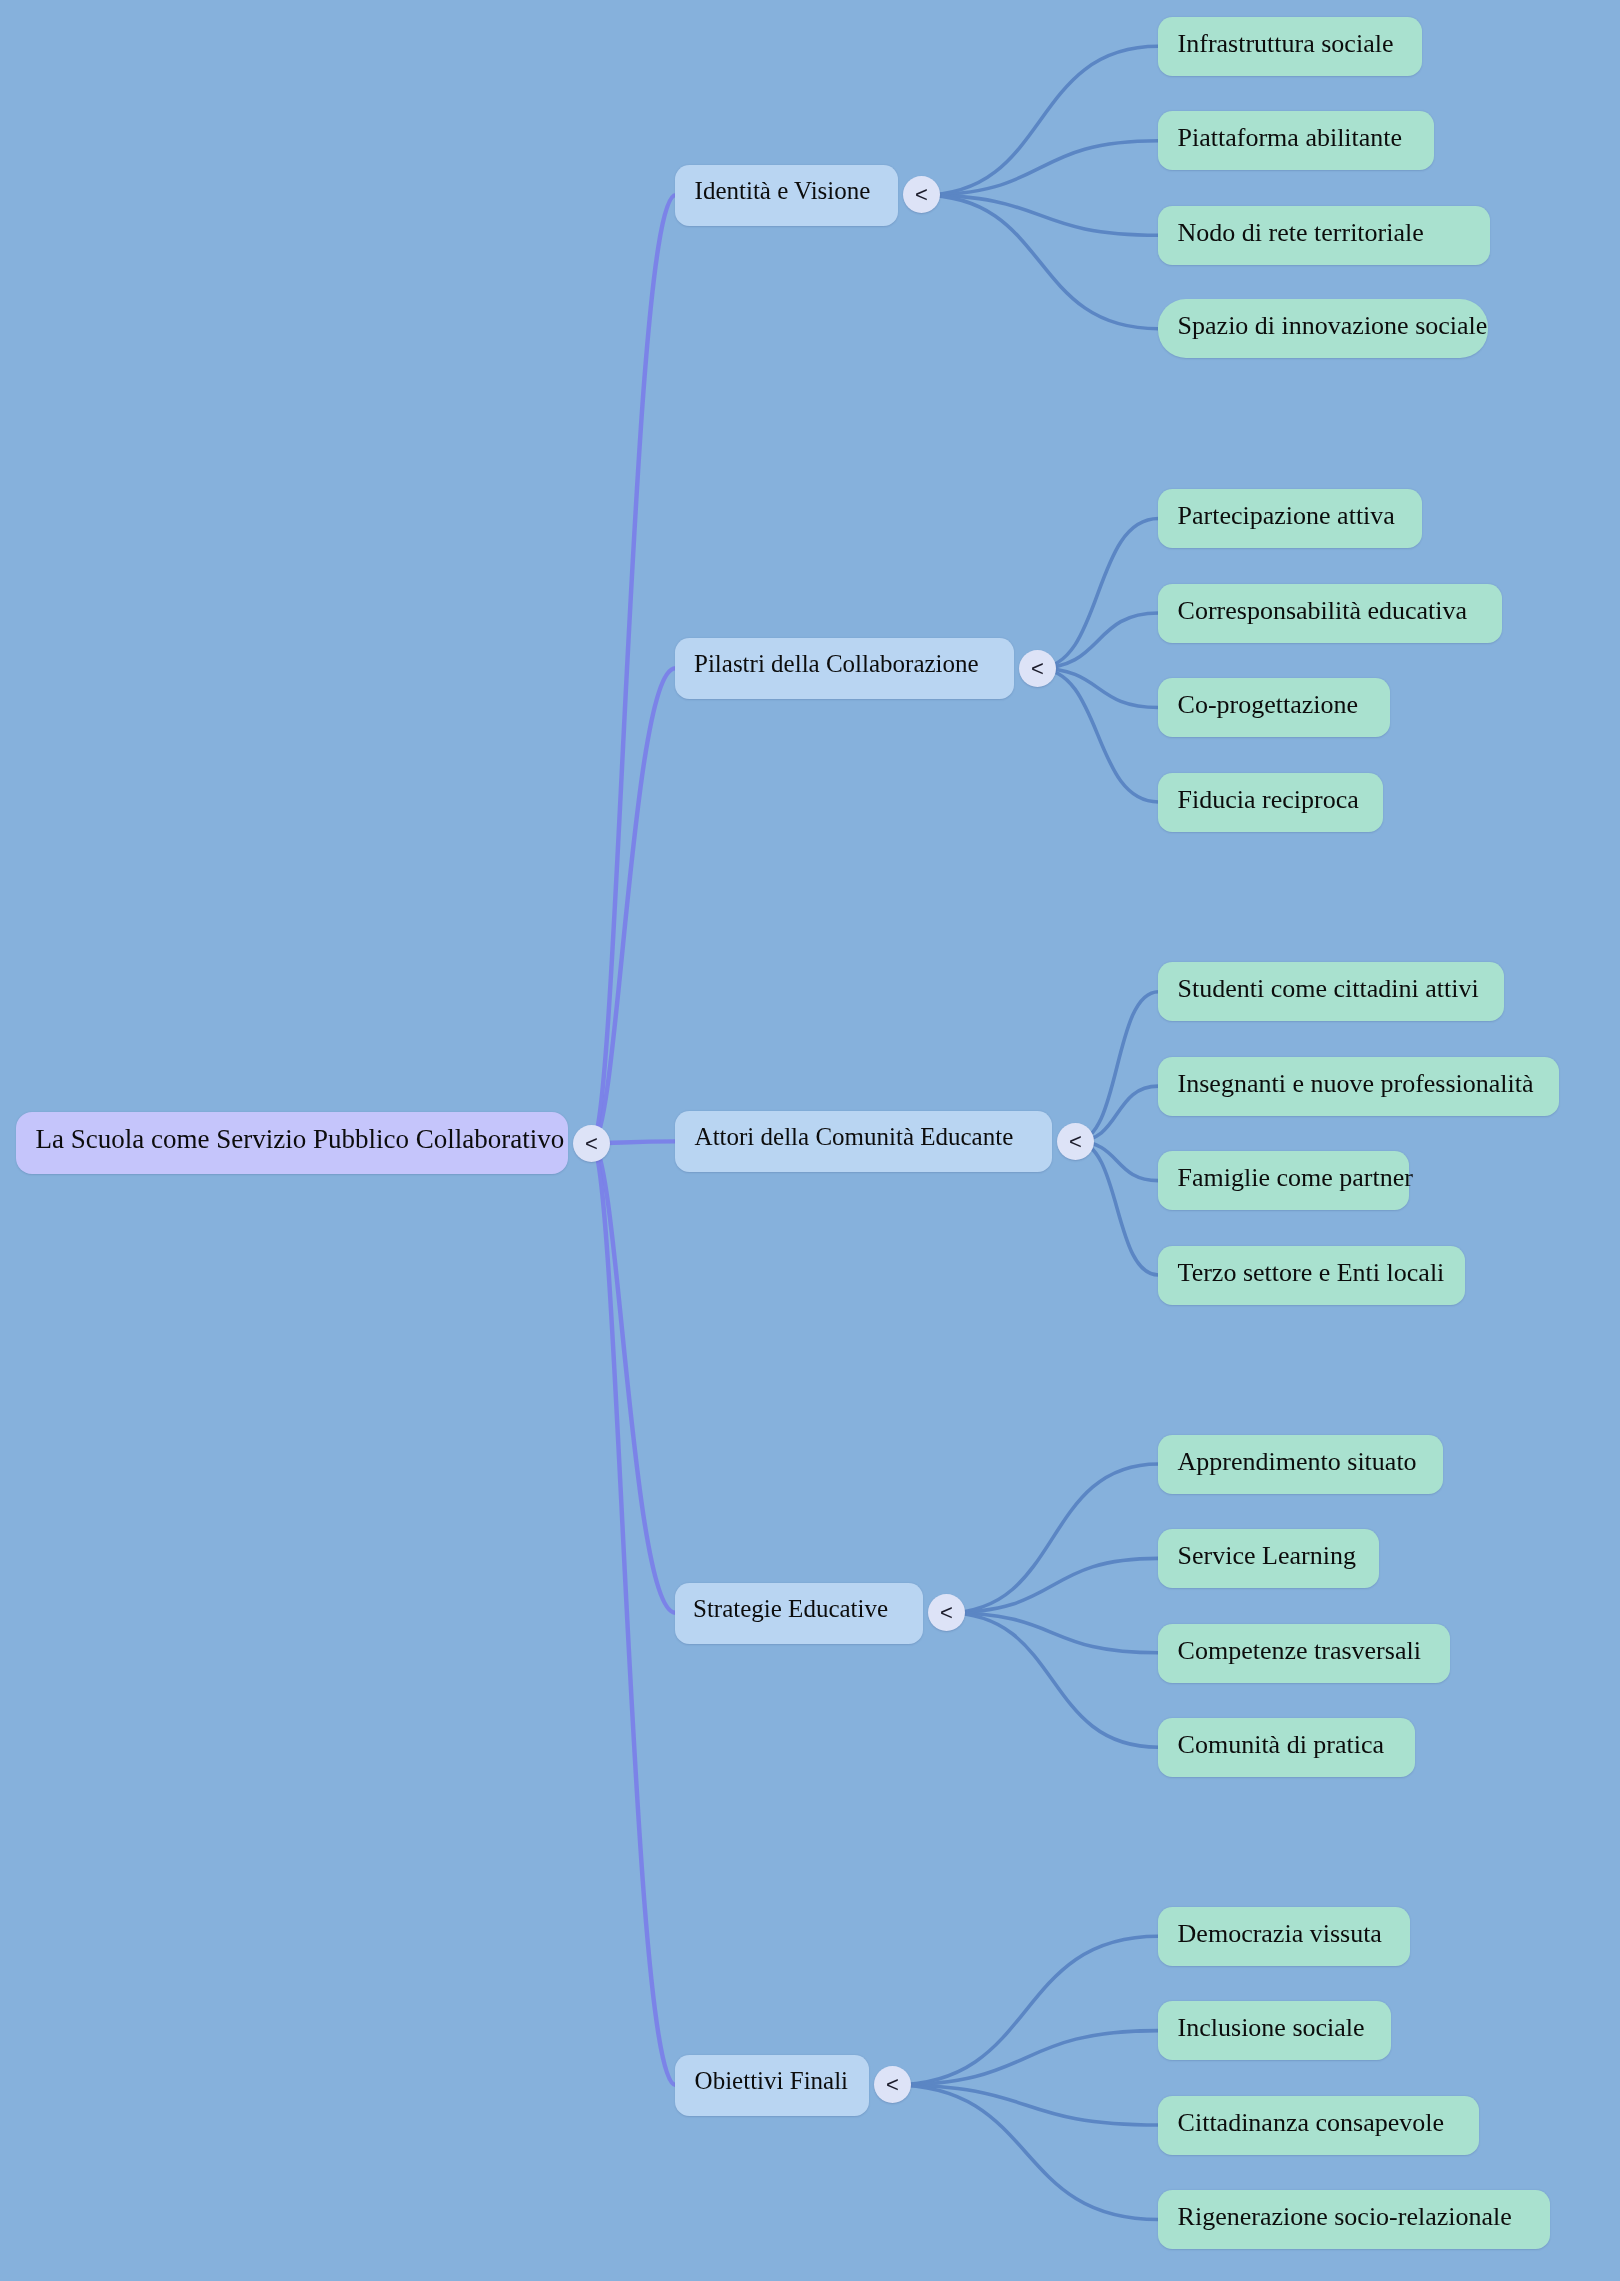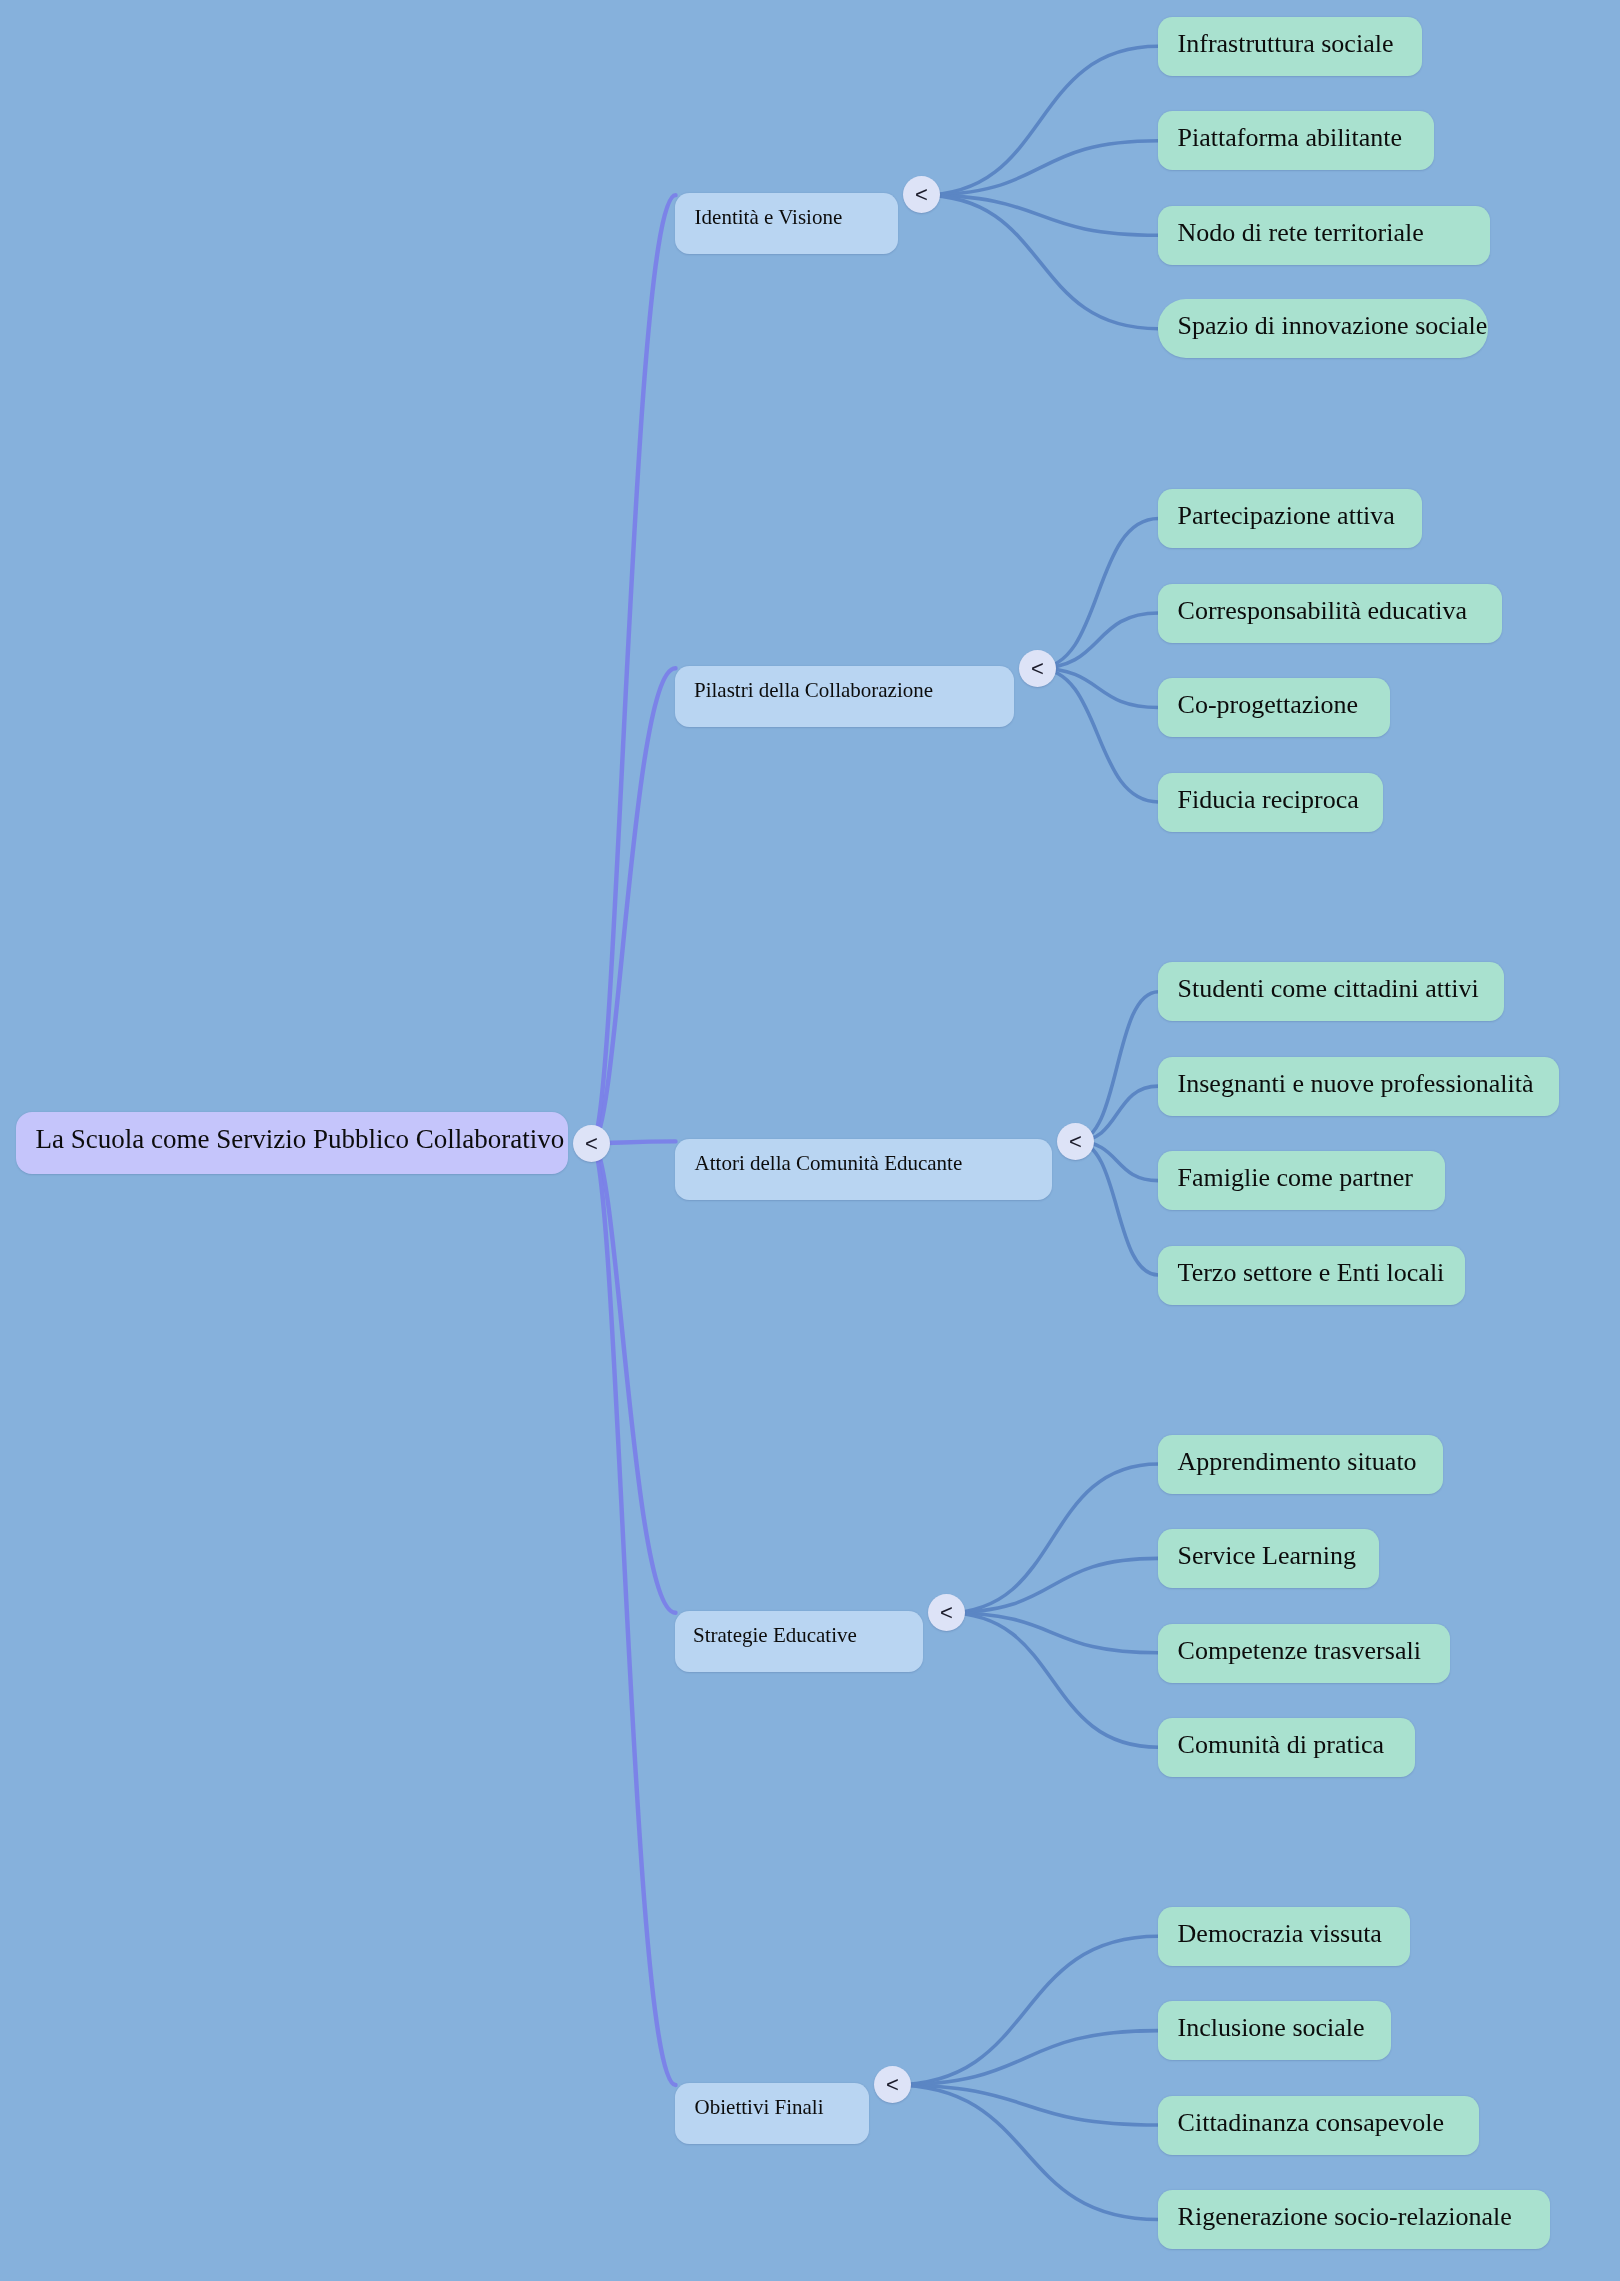--- a/index.html
+++ b/index.html
@@ -33,22 +33,21 @@
     line-height: 1.05;
     box-shadow: 0 0.9px 1.8px rgba(40,60,110,0.18);
   }
   .node-root {
     background: #c5c5fb;
     font-size: 27px;
     border-radius: 16px;
   }
   .node-branch {
     background: #b9d5f2;
-    font-size: 21px;
-    margin-top: 28px;
+    font-size: 25px;
   }
   .node-leaf {
     background: #a9e1cf;
     font-size: 26px;
   }
   .toggle {
     position: absolute;
     width: 37px;
     height: 37px;
     border-radius: 50%;
@@ -107,21 +106,21 @@
       <div class="node node-branch" style="left: 675px; top: 638px; width: 339px; height: 61px; padding-left: 19px;"><span>Pilastri della Collaborazione</span></div>
       <div class="toggle" style="left: 1019px; top: 650px;"><span>&lt;</span></div>
       <div class="node node-leaf" style="left: 1158px; top: 489px; width: 264px; height: 59px;"><span>Partecipazione attiva</span></div>
       <div class="node node-leaf" style="left: 1158px; top: 584px; width: 344px; height: 59px;"><span>Corresponsabilità educativa</span></div>
       <div class="node node-leaf" style="left: 1158px; top: 678px; width: 232px; height: 59px;"><span>Co-progettazione</span></div>
       <div class="node node-leaf" style="left: 1158px; top: 773px; width: 225px; height: 59px;"><span>Fiducia reciproca</span></div>
       <div class="node node-branch" style="left: 675px; top: 1111px; width: 377px; height: 61px;"><span>Attori della Comunità Educante</span></div>
       <div class="toggle" style="left: 1057px; top: 1123px;"><span>&lt;</span></div>
       <div class="node node-leaf" style="left: 1158px; top: 962px; width: 346px; height: 59px;"><span>Studenti come cittadini attivi</span></div>
       <div class="node node-leaf" style="left: 1158px; top: 1057px; width: 401px; height: 59px;"><span>Insegnanti e nuove professionalità</span></div>
-      <div class="node node-leaf" style="left: 1158px; top: 1151px; width: 287px; height: 59px;"><span>Famiglie come partner</span></div>
+      <div class="node node-leaf" style="left: 1158px; top: 1151px; width: 251px; height: 59px;"><span>Famiglie come partner</span></div>
       <div class="node node-leaf" style="left: 1158px; top: 1246px; width: 307px; height: 59px;"><span>Terzo settore e Enti locali</span></div>
       <div class="node node-branch" style="left: 675px; top: 1583px; width: 248px; height: 61px; padding-left: 18px;"><span>Strategie Educative</span></div>
       <div class="toggle" style="left: 928px; top: 1594px;"><span>&lt;</span></div>
       <div class="node node-leaf" style="left: 1158px; top: 1435px; width: 285px; height: 59px;"><span>Apprendimento situato</span></div>
       <div class="node node-leaf" style="left: 1158px; top: 1529px; width: 221px; height: 59px;"><span>Service Learning</span></div>
       <div class="node node-leaf" style="left: 1158px; top: 1624px; width: 292px; height: 59px;"><span>Competenze trasversali</span></div>
       <div class="node node-leaf" style="left: 1158px; top: 1718px; width: 257px; height: 59px;"><span>Comunità di pratica</span></div>
       <div class="node node-branch" style="left: 675px; top: 2055px; width: 194px; height: 61px;"><span>Obiettivi Finali</span></div>
       <div class="toggle" style="left: 874px; top: 2066px;"><span>&lt;</span></div>
       <div class="node node-leaf" style="left: 1158px; top: 1907px; width: 252px; height: 59px;"><span>Democrazia vissuta</span></div>

